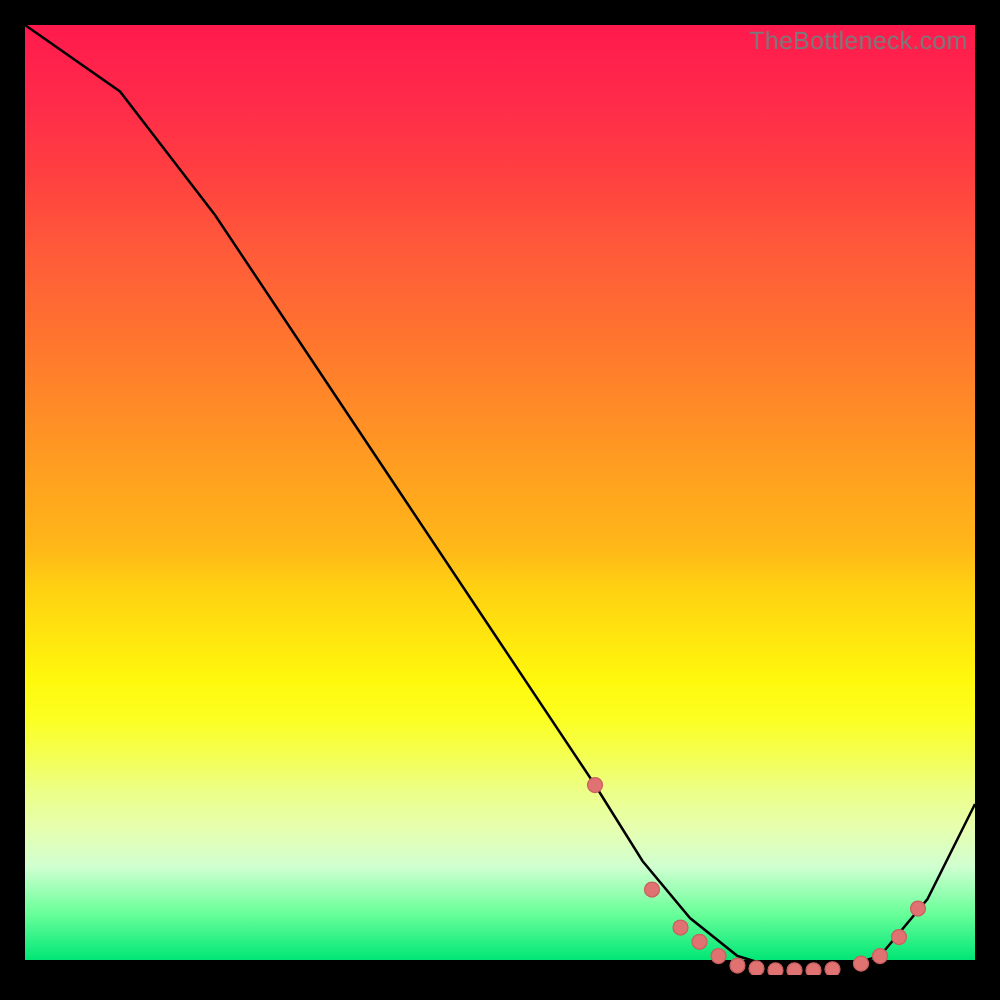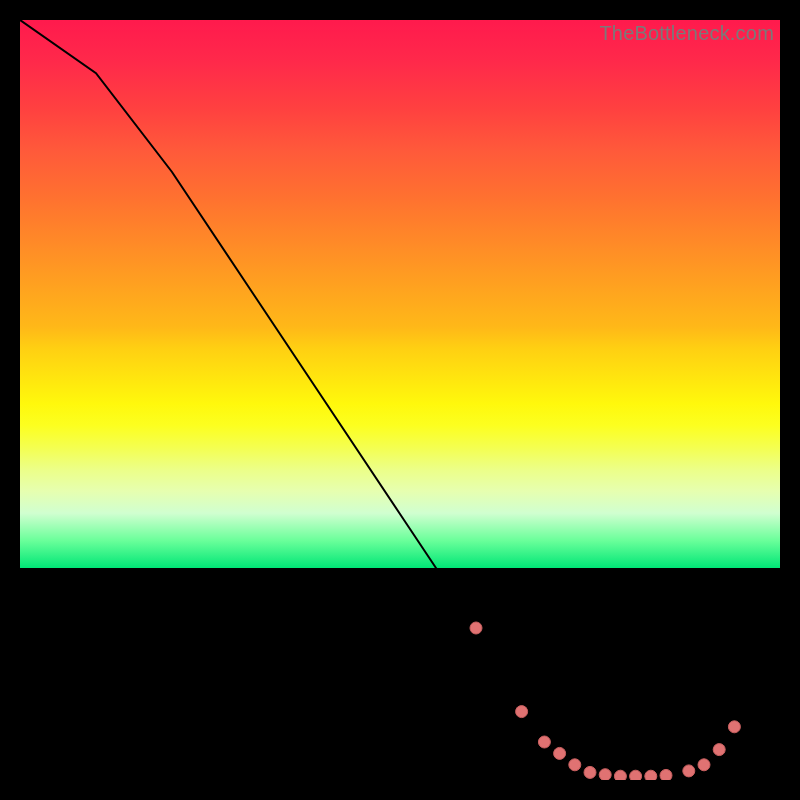--- a/index.html
+++ b/index.html
@@ -15,21 +15,21 @@
     position: relative;
     width: 800px;
     height: 800px;
     background: #000;
   }
   .plot {
     position: absolute;
     left: 20px;
     top: 20px;
     width: 760px;
-    height: 548px;
+    height: 748px;
     background: linear-gradient(to bottom,
       #ff1a4d 0%,
       #ff2a4a 8%,
       #ff4040 16%,
       #ff5a3a 24%,
       #ff7030 32%,
       #ff8828 40%,
       #ffa020 48%,
       #ffb818 56%,
       #ffd012 60%,

